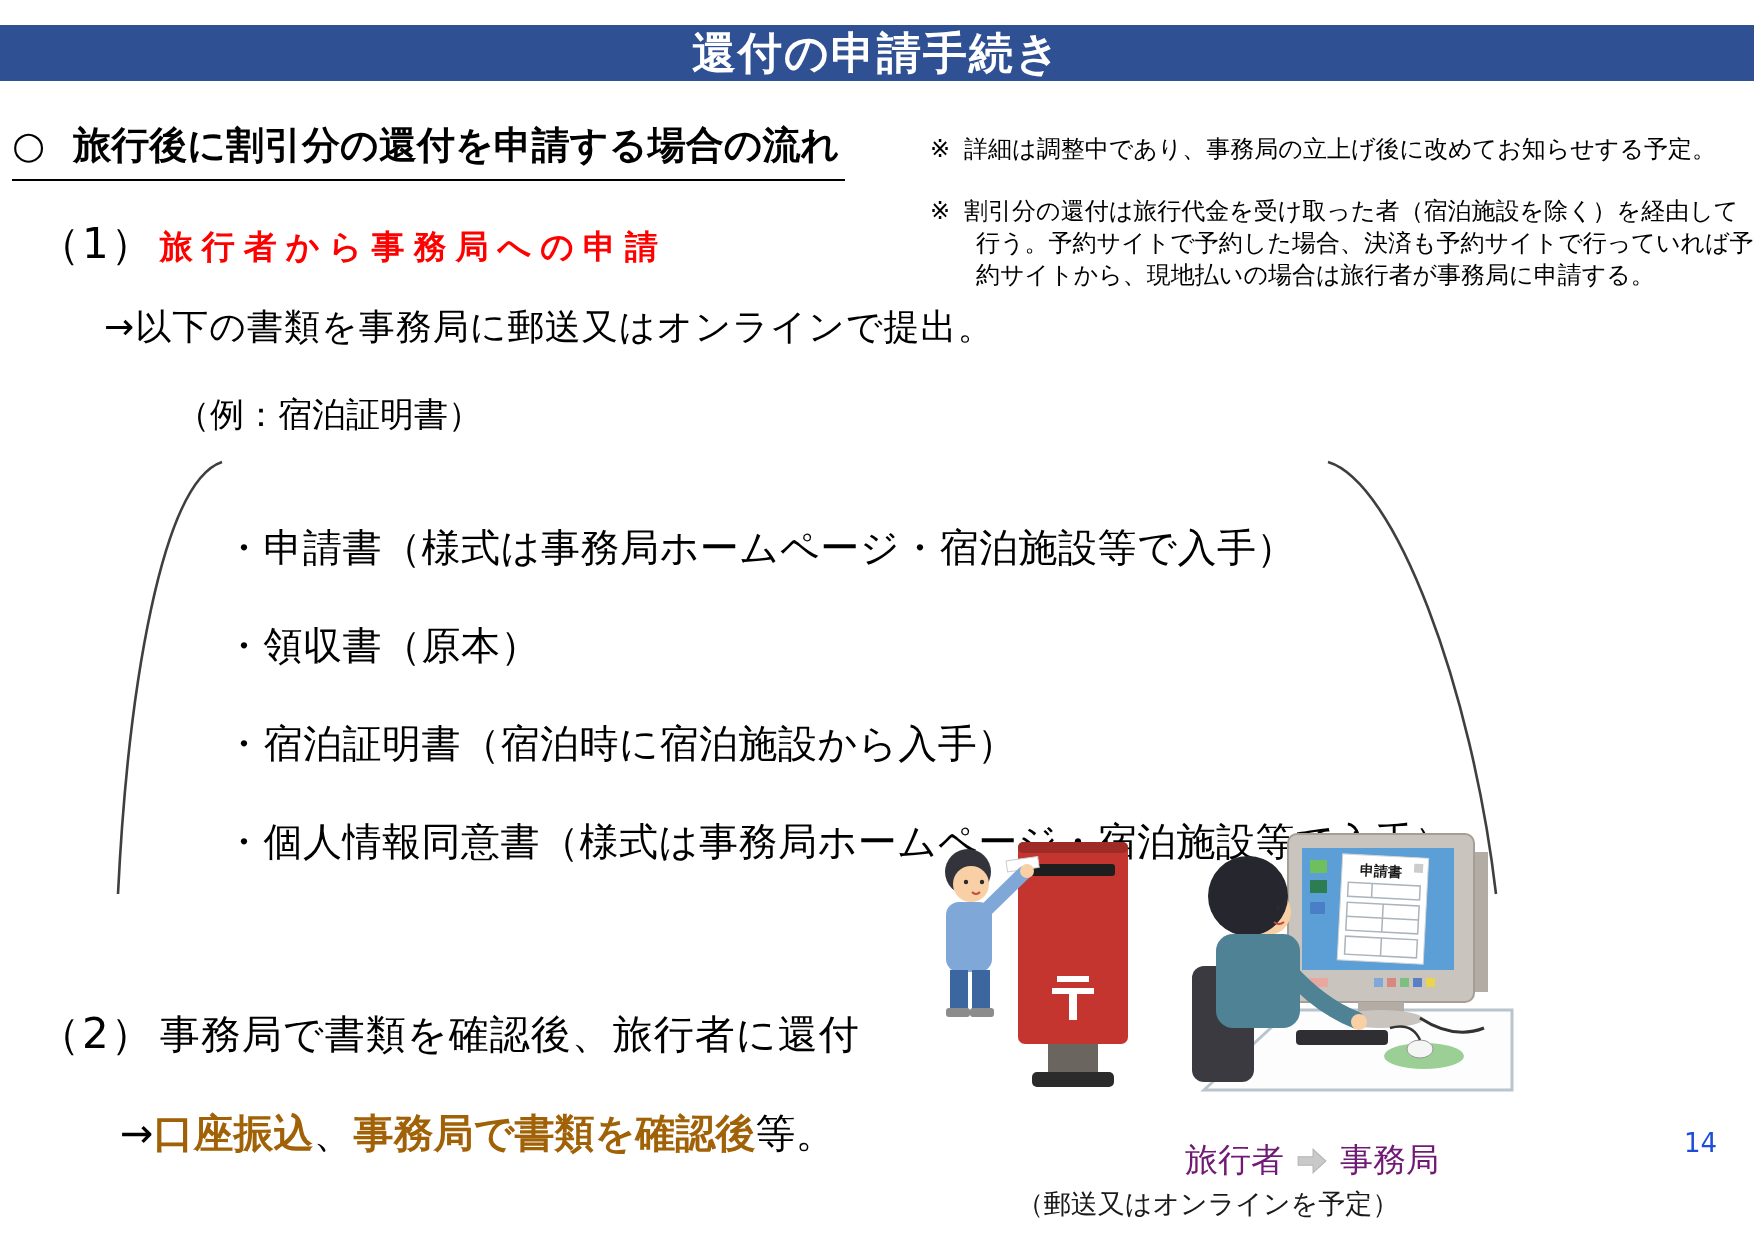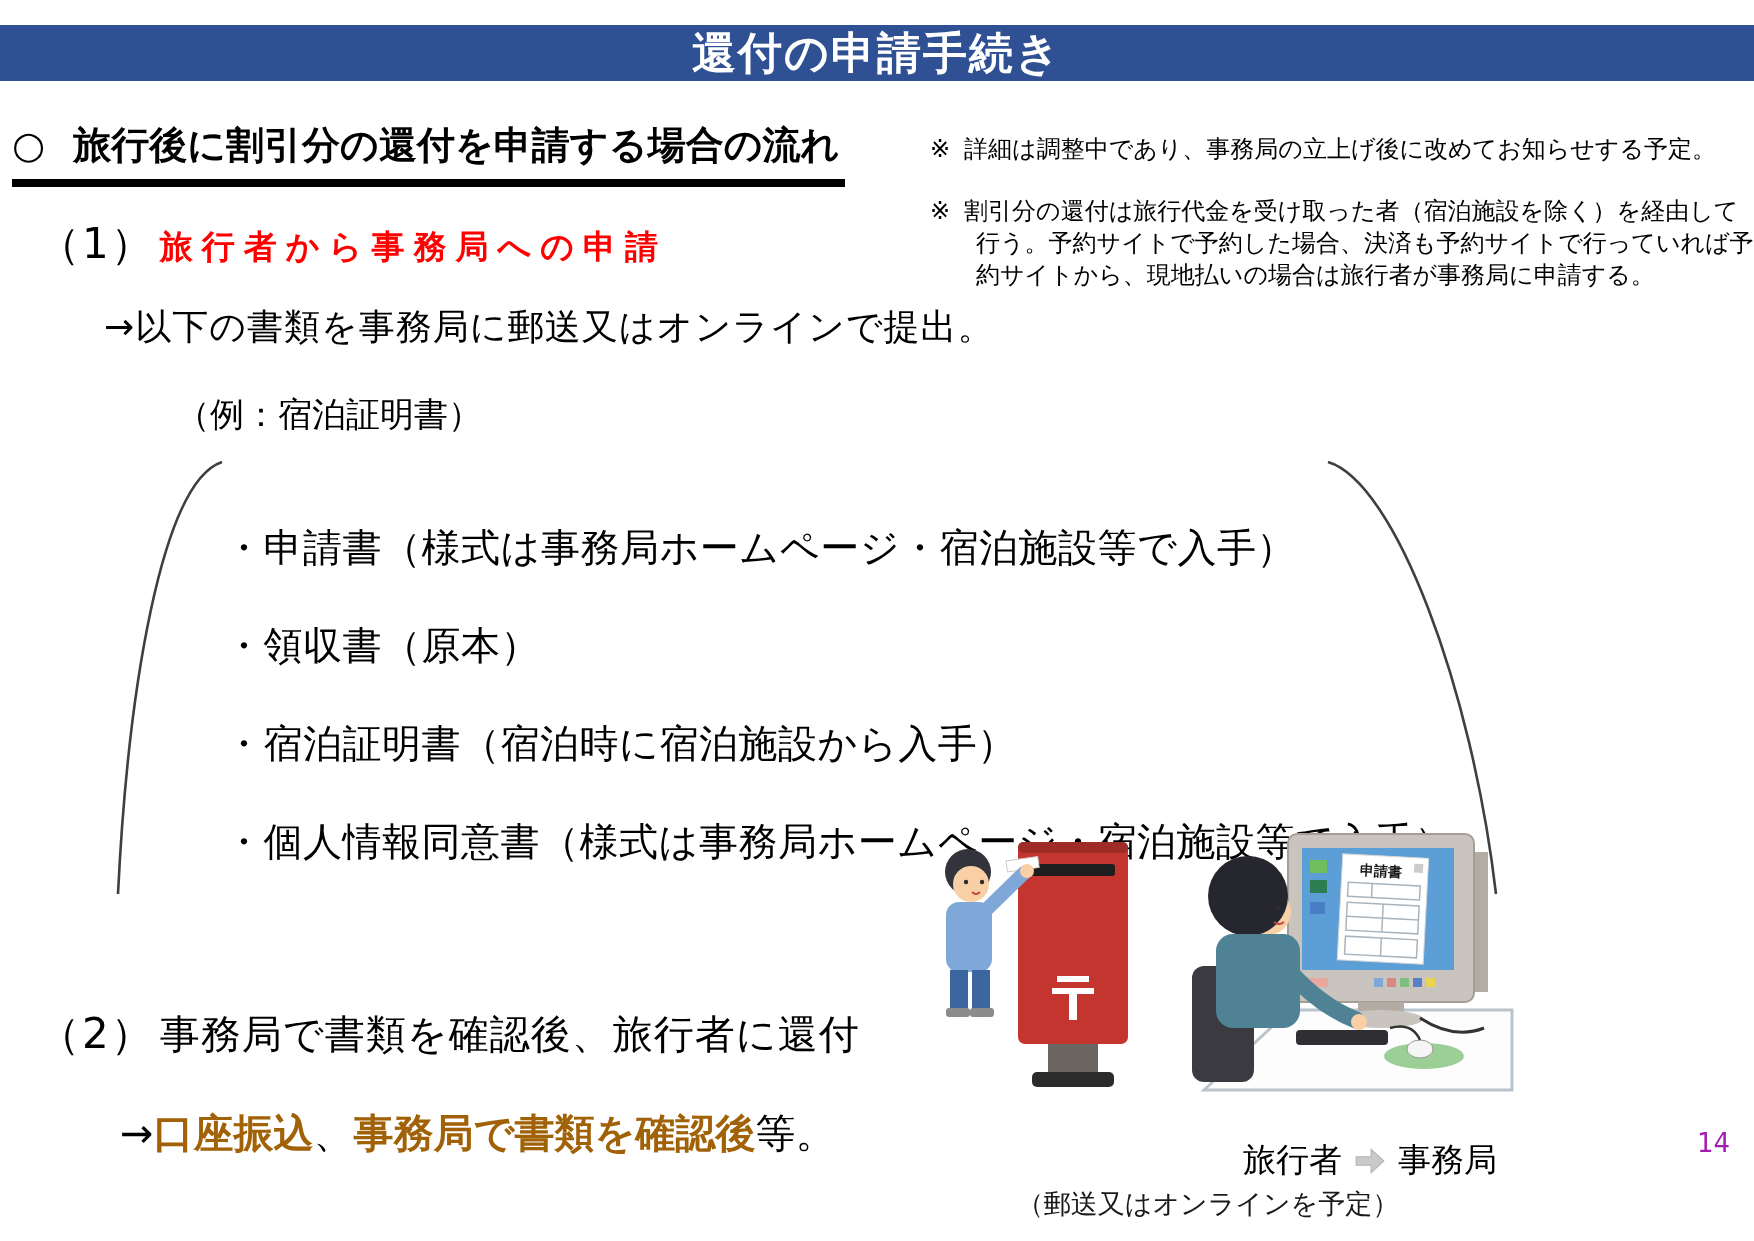--- a/index.html
+++ b/index.html
@@ -4,21 +4,21 @@
 <style>
   html,body{margin:0;padding:0;background:#ffffff;}
   body{font-family:"DejaVu Sans","Liberation Sans",sans-serif;color:#000;}
   #slide{position:relative;width:1754px;height:1241px;background:#fff;overflow:hidden;}
 
   .banner{position:absolute;left:0;top:25px;width:1754px;height:56px;background:#2F5193;
           display:flex;align-items:center;justify-content:center;}
   .banner-title{color:#fff;font-size:44px;font-weight:bold;letter-spacing:2px;line-height:1;}
 
   .heading{position:absolute;left:12px;top:120px;font-size:38px;font-weight:bold;
-           white-space:nowrap;border-bottom:8px solid #000000;padding:0 6px 8px 0;letter-spacing:0px;}
+           white-space:nowrap;border-bottom:2px solid #000000;padding:0 6px 8px 0;letter-spacing:0px;}
   .heading .marker{font-weight:normal;margin-right:28px;}
 
   .notes{position:absolute;left:930px;top:134px;width:824px;font-size:24px;line-height:1.33;}
   .note{margin-bottom:30px;padding-left:46px;text-indent:-46px;}
   .note .nmark{margin-right:14px;}
 
   .sec1-head{position:absolute;left:38px;top:216px;white-space:nowrap;}
   .sec-number{font-size:42px;letter-spacing:2px;}
   .sec1-title{font-size:33px;font-weight:bold;color:#FF0000;letter-spacing:9px;}
 
@@ -32,24 +32,24 @@
 
   .sec2-head{position:absolute;left:38px;top:1006px;white-space:nowrap;}
   .sec2-title{font-size:40px;letter-spacing:1px;}
   .refund-line{position:absolute;left:120px;top:1106px;font-size:40px;white-space:nowrap;}
   .refund-line .red{color:#a16207;font-weight:bold;}
 
   .mail-scene{position:absolute;left:930px;top:826px;width:210px;height:272px;}
   .pc-scene{position:absolute;left:1168px;top:818px;width:348px;height:282px;}
 
   .caption{position:absolute;left:1185px;top:1138px;width:312px;display:flex;align-items:center;
-           justify-content:flex-end;gap:12px;font-size:33px;color:#000000;}
+           justify-content:flex-start;gap:12px;font-size:33px;color:#701a75;}
   .caption-note{position:absolute;left:1016px;top:1186px;width:384px;text-align:center;font-size:27px;color:#1a1a1a;}
 
-  .page-number{position:absolute;left:1684px;top:1128px;font-size:26px;color:#a21caf;margin-left:13px;}
+  .page-number{position:absolute;left:1684px;top:1128px;font-size:26px;color:#1d4ed8;}
 </style>
 </head>
 <body>
 
 <div id="slide">
 
   <div class="banner">
     <div class="banner-title">還付の申請手続き</div>
   </div>
 

